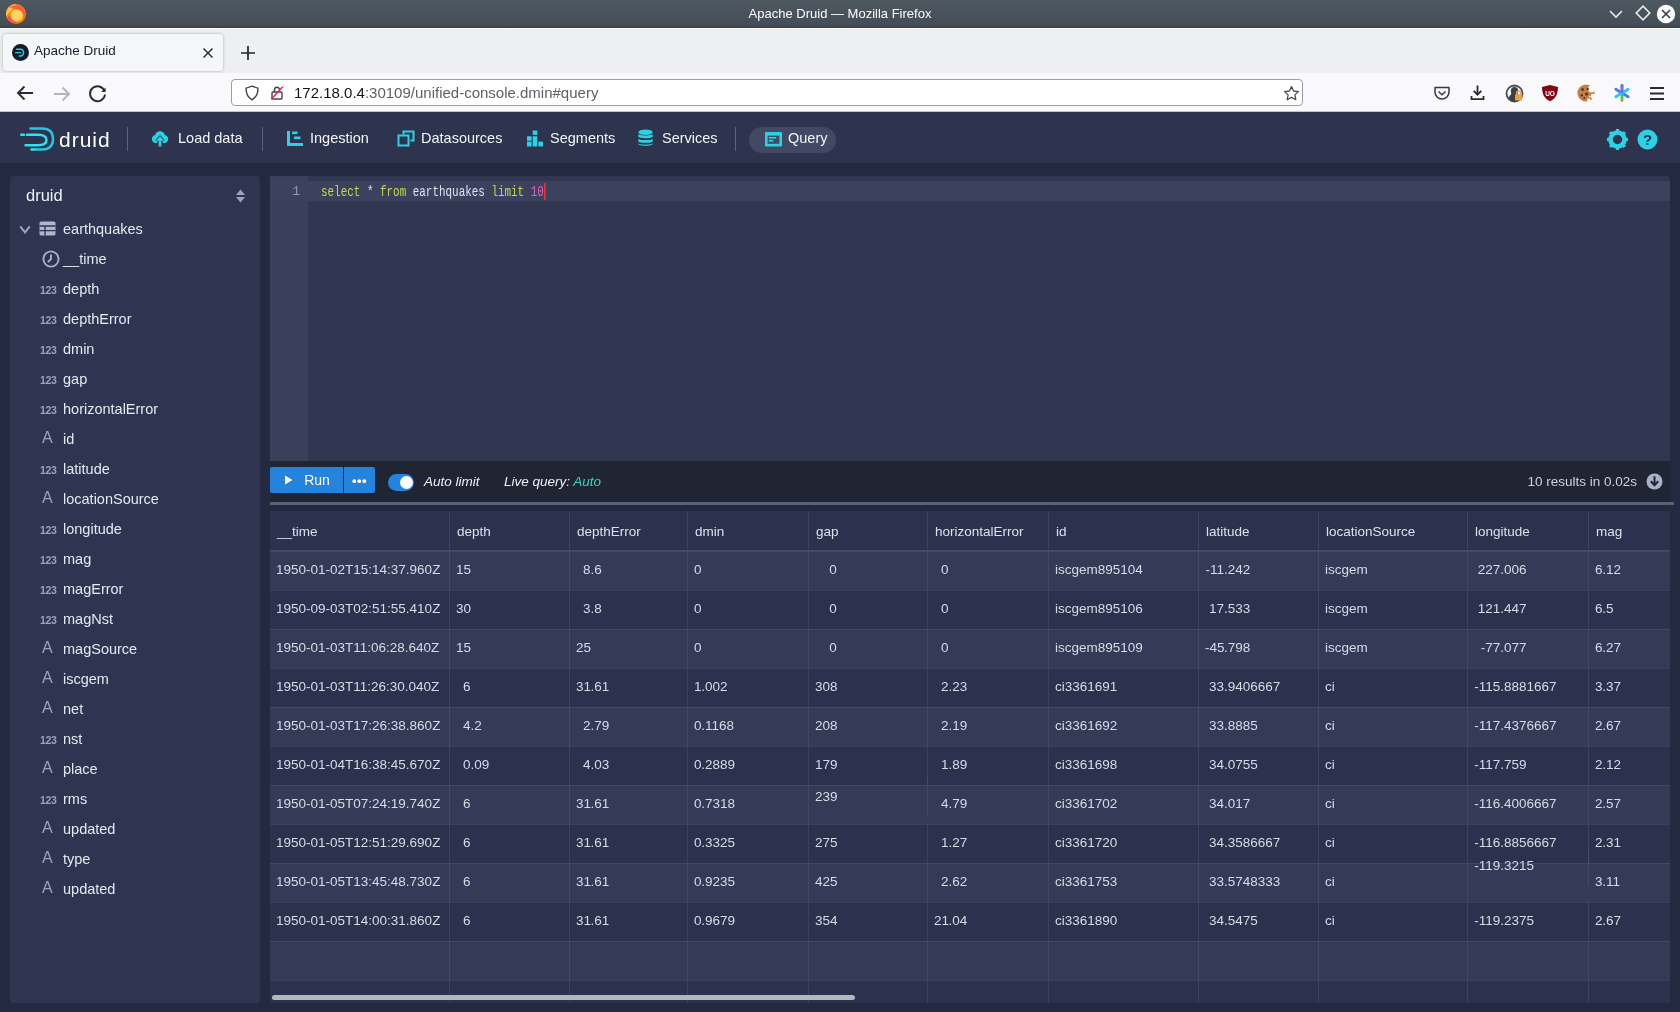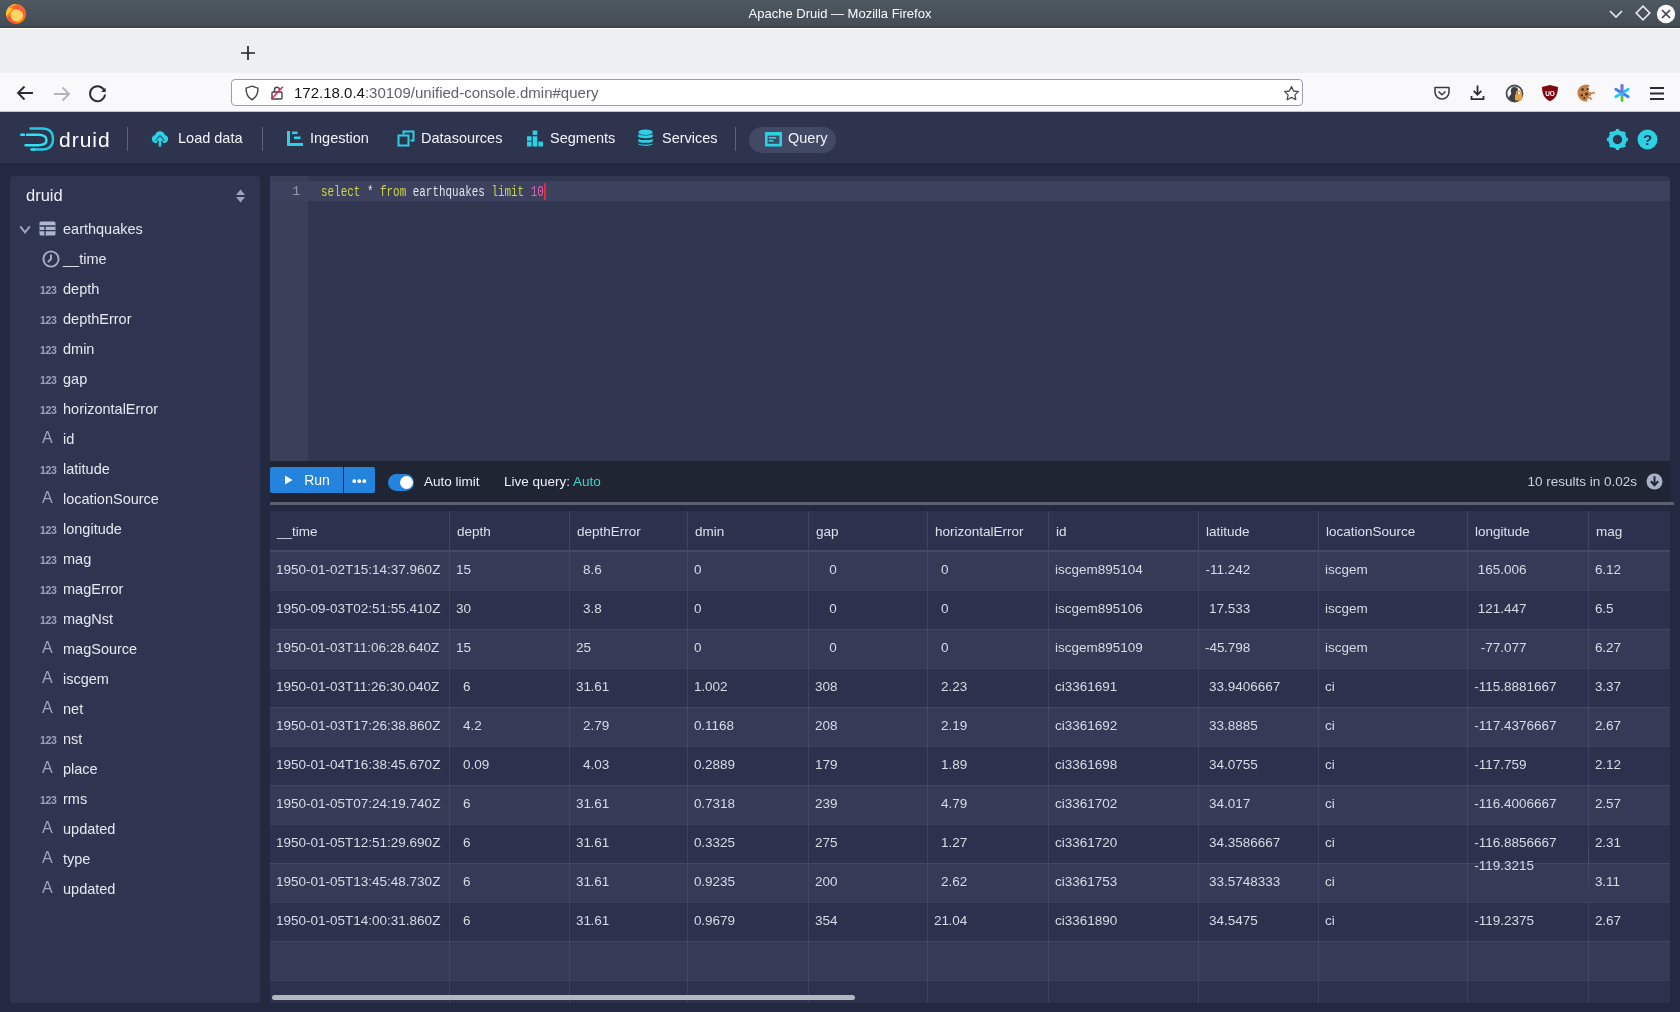--- a/index.html
+++ b/index.html
@@ -33,21 +33,21 @@
 #qpanel { position:absolute; left:270px; top:13px; width:1400px; height:827px; }
 #editor { position:absolute; left:0; top:0; width:1400px; height:285px; background:#313750; border-radius:4px 4px 0 0;}
 #gutter { position:absolute; left:0; top:0; width:38px; height:285px; background:#3a4059; }
 #lineno { position:absolute; left:0; width:30px; text-align:right; top:8px; font-family:"Liberation Mono",monospace; font-size:13px; color:#9098ad; z-index:2; }
 #code { position:absolute; left:51px; top:7px; font-family:"Liberation Mono",monospace; font-size:14px; color:#dfe3ee; white-space:pre; transform:scaleX(.78); transform-origin:0 0; z-index:2; }
 #activeline { position:absolute; left:0; top:5px; width:1400px; height:20px; background:#3c425e; }
 #code .kw { color:#c9d64a; }
 #code .num { color:#d668b8; }
 #runbar { position:absolute; left:0; top:285px; width:1400px; height:41px; background:#1f2533; }
 .bluebtn { position:absolute; top:6px; height:26px; background:#2483dc; border-radius:2px; color:#fff; font-size:14px; display:flex; align-items:center; justify-content:center; }
-#runbar .lbl { position:absolute; top:13px; font-size:13.5px; color:#edf0f6; }
+#runbar .lbl { position:absolute; top:13px; font-size:13.5px; color:#edf0f6;font-style:italic; }
 #runbar .auto { color:#3fd4c8; }
 #runbar .res { position:absolute; right:33px; top:13px; font-size:13.5px; color:#ccd2e0; }
 #splitter { position:absolute; left:0; top:326px; width:1404px; height:3px; background:#5a6075; }
 
 #results { position:absolute; left:0; top:335px; width:1400px; height:492px; background:#2c324e; overflow:hidden; }
 #rtable { position:absolute; left:0; top:0px; }
 .hcell { position:absolute; top:0; height:40px; border-right:1px solid #3e455f; border-bottom:1px solid #454c66; }
 .hcell span { position:absolute; left:7px; top:13px; font-size:13.5px; color:#dbe0ea; }
 .cell { position:absolute; height:39px; border-right:1px solid rgba(90,98,128,.33); font-size:13.5px; color:#d6dbe6; }
 .cell .tx { position:absolute; left:6px; top:11px; white-space:pre; }
@@ -74,20 +74,34 @@
  <svg class="abs" style="left:1634px;top:4px" width="18" height="18" viewBox="0 0 18 18">
       <rect x="4.2" y="4.2" width="9.6" height="9.6" transform="rotate(45 9 9)" stroke="#e8eaed" stroke-width="1.6" fill="none"></rect>
     </svg>
  <svg class="abs" style="left:1656px;top:4px" width="20" height="20" viewBox="0 0 20 20">
       <circle cx="10" cy="10" r="9.2" fill="#fbfbfe"></circle>
       <path d="M6 6 L14 14 M14 6 L6 14" stroke="#39414b" stroke-width="1.7"></path>
     </svg>
 </div>
 
 <div id="tabbar">
+ <div id="tab">
+  <svg class="abs" style="left:9px;top:10px" width="17" height="17" viewBox="0 0 17 17">
+   <circle cx="8.5" cy="8.5" r="8.5" fill="#161b2c"></circle>
+   <g stroke="#2ad1e0" stroke-width="1.4" fill="none" stroke-linecap="round">
+    <path d="M5.5 5.2 L9.2 5.2 A3.6 3.6 0 0 1 9.2 12 L7.2 12"></path>
+    <path d="M3.6 8.6 L8.4 8.6"></path>
+   </g>
+   <circle cx="4.6" cy="5.2" r=".8" fill="#2ad1e0"></circle>
+  </svg>
+  <span class="t">Apache Druid</span>
+  <svg class="abs" style="left:199px;top:13px" width="12" height="12" viewBox="0 0 12 12">
+        <path d="M1.5 1.5 L10.5 10.5 M10.5 1.5 L1.5 10.5" stroke="#23232c" stroke-width="1.4"></path>
+      </svg>
+ </div>
  <svg class="abs" style="left:240px;top:16px" width="16" height="16" viewBox="0 0 16 16">
       <path d="M8 1 L8 15 M1 8 L15 8" stroke="#23232c" stroke-width="1.7"></path>
     </svg>
 </div>
 
 <div id="navbar">
  <svg class="abs" style="left:15px;top:10px" width="20" height="20" viewBox="0 0 20 20">
       <path d="M18 10 L3 10 M9.5 3.5 L3 10 L9.5 16.5" stroke="#2b2b33" stroke-width="1.9" fill="none"></path>
     </svg>
  <svg class="abs" style="left:52px;top:11px" width="20" height="20" viewBox="0 0 20 20">
@@ -449,21 +463,21 @@
           <div class="cell" style="left:779px;top:40px;width:150px">
             <span class="tx">iscgem895104</span>
           </div>
           <div class="cell" style="left:929px;top:40px;width:120px">
             <span class="tx"><span class="ni" style="width:19.0px">-11</span>.242</span>
           </div>
           <div class="cell" style="left:1049px;top:40px;width:149px">
             <span class="tx">iscgem</span>
           </div>
           <div class="cell" style="left:1198px;top:40px;width:121px">
-            <span class="tx"><span class="ni" style="width:26.2px">165</span>.006</span>
+            <span class="tx"><span class="ni" style="width:26.2px">227</span>.006</span>
           </div>
           <div class="cell" style="left:1319px;top:40px;width:120px">
             <span class="tx"><span class="ni" style="width:7.2px">6</span>.12</span>
           </div>
           <div class="cell" style="left:0px;top:79px;width:180px">
             <span class="tx">1950-09-03T02:51:55.410Z</span>
           </div>
           <div class="cell" style="left:180px;top:79px;width:120px">
             <span class="tx"><span class="ni" style="width:14.5px">30</span></span>
           </div>
@@ -631,21 +645,21 @@
           </div>
           <div class="cell" style="left:180px;top:274px;width:120px">
             <span class="tx"><span class="ni" style="width:14.5px">6</span></span>
           </div>
           <div class="cell" style="left:300px;top:274px;width:118px">
             <span class="tx"><span class="ni" style="width:14.5px">31</span>.61</span>
           </div>
           <div class="cell" style="left:418px;top:274px;width:121px">
             <span class="tx"><span class="ni" style="width:7.2px">0</span>.7318</span>
           </div>
-          <div class="cell" style="left:539px;top:274px;width:119px">
+          <div class="cell" style="left:539px;top:267px;width:119px">
             <span class="tx"><span class="ni" style="width:21.7px">239</span></span>
           </div>
           <div class="cell" style="left:658px;top:274px;width:121px">
             <span class="tx"><span class="ni" style="width:14.5px">4</span>.79</span>
           </div>
           <div class="cell" style="left:779px;top:274px;width:150px">
             <span class="tx">ci3361702</span>
           </div>
           <div class="cell" style="left:929px;top:274px;width:120px">
             <span class="tx"><span class="ni" style="width:19.0px">34</span>.017</span>
@@ -698,21 +712,21 @@
           <div class="cell" style="left:180px;top:352px;width:120px">
             <span class="tx"><span class="ni" style="width:14.5px">6</span></span>
           </div>
           <div class="cell" style="left:300px;top:352px;width:118px">
             <span class="tx"><span class="ni" style="width:14.5px">31</span>.61</span>
           </div>
           <div class="cell" style="left:418px;top:352px;width:121px">
             <span class="tx"><span class="ni" style="width:7.2px">0</span>.9235</span>
           </div>
           <div class="cell" style="left:539px;top:352px;width:119px">
-            <span class="tx"><span class="ni" style="width:21.7px">200</span></span>
+            <span class="tx"><span class="ni" style="width:21.7px">425</span></span>
           </div>
           <div class="cell" style="left:658px;top:352px;width:121px">
             <span class="tx"><span class="ni" style="width:14.5px">2</span>.62</span>
           </div>
           <div class="cell" style="left:779px;top:352px;width:150px">
             <span class="tx">ci3361753</span>
           </div>
           <div class="cell" style="left:929px;top:352px;width:120px">
             <span class="tx"><span class="ni" style="width:19.0px">33</span>.5748333</span>
           </div>

